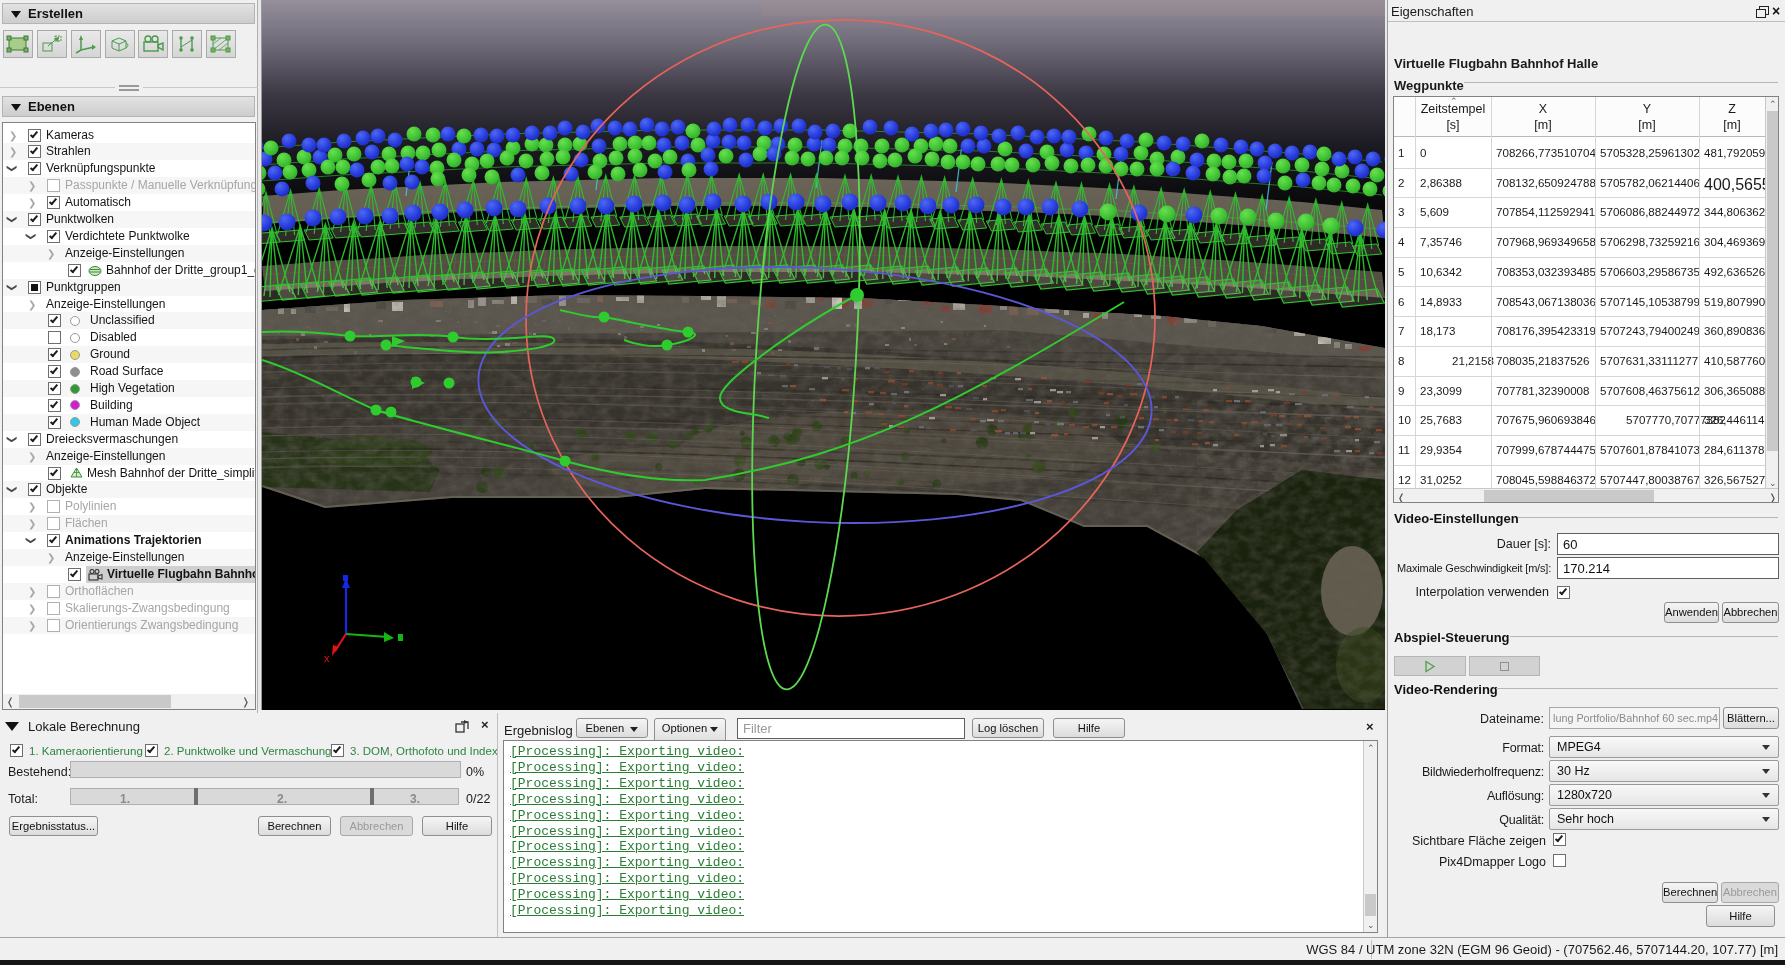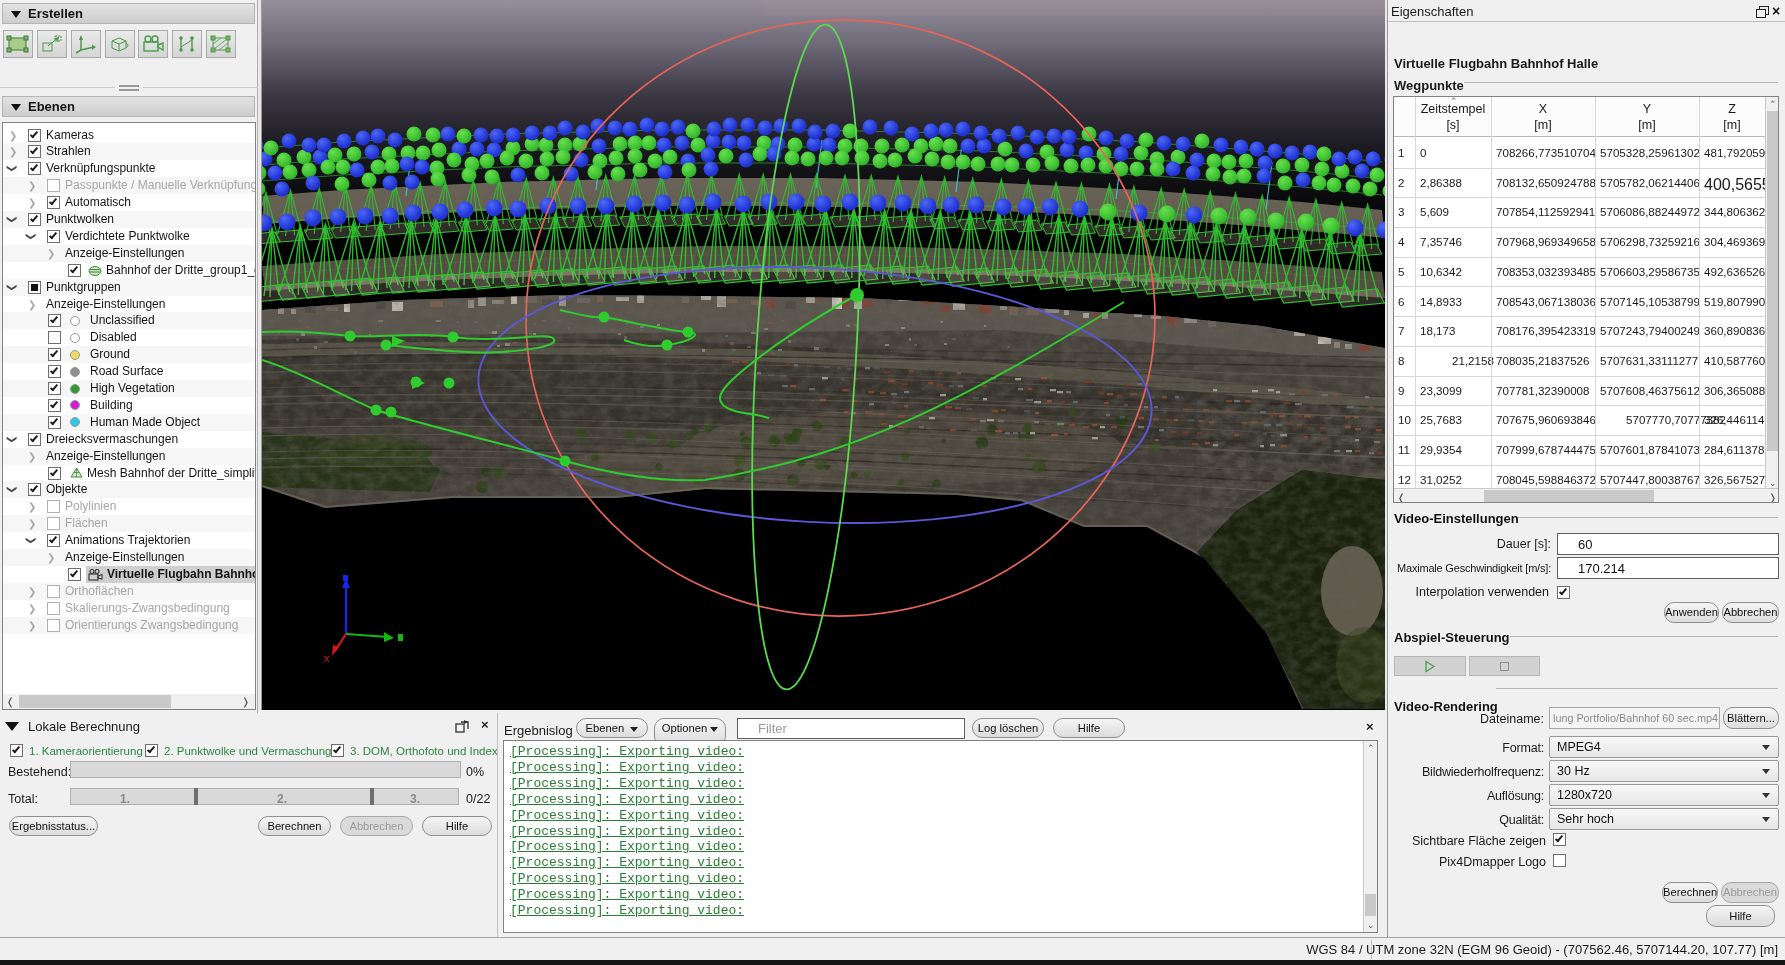--- a/index.html
+++ b/index.html
@@ -4,33 +4,33 @@
 *{margin:0;padding:0;box-sizing:border-box;}
 html,body{width:1785px;height:965px;overflow:hidden;background:#f0f0f0;
  font-family:"Liberation Sans",sans-serif;font-size:12px;color:#1a1a1a;}
 .abs{position:absolute;}
 .hdrbar{position:absolute;left:2px;right:2px;height:21px;
  background:linear-gradient(#e2e2e2,#cdcdcd);border:1px solid #b4b4b4;
  font-weight:bold;font-size:13px;color:#111;line-height:19px;}
 .tri{display:inline-block;width:0;height:0;border-left:5px solid transparent;
  border-right:5px solid transparent;border-top:7px solid #111;margin:0 7px 1px 8px;vertical-align:middle;}
 .btn{position:absolute;background:linear-gradient(#f5f5f5,#dcdcdc);
- border:1px solid #8f8f8f;border-radius:10px;font-size:11.2px;color:#111;
+ border:1px solid #8f8f8f;border-radius:3px;font-size:11.2px;color:#111;
  text-align:center;white-space:nowrap;overflow:hidden;}
 .btn.dis{color:#9a9a9a;background:#dadada;border-color:#a8a8a8;}
 .cb{position:absolute;width:13px;height:13px;background:#fff;border:1px solid #6e6e6e;}
 .cb.gray{border-color:#b0b0b0;}
 .cb .chk{position:absolute;left:3px;top:0px;width:4px;height:8px;
  border-right:2px solid #1c1c1c;border-bottom:2px solid #1c1c1c;transform:rotate(40deg);}
 .cb .part{position:absolute;left:2px;top:2px;width:7px;height:7px;background:#111;}
 .row-label{position:absolute;white-space:nowrap;font-size:12px;line-height:17px;}
 .arrow-c{position:absolute;color:#a8a8a8;font-size:10px;line-height:17px;}
 .arrow-e{position:absolute;color:#4a4a4a;font-size:10px;line-height:17px;}
 input.txt{position:absolute;border:1px solid #5f5f5f;background:#fff;
- font-family:"Liberation Sans",sans-serif;font-size:13px;padding:0 20px;color:#111;}
+ font-family:"Liberation Sans",sans-serif;font-size:13px;padding:0 5px;color:#111;}
 .combo{position:absolute;background:linear-gradient(#f8f8f8,#e6e6e6);
  border:1px solid #9a9a9a;border-radius:2px;font-size:12.5px;line-height:20px;
  padding-left:7px;color:#111;}
 .combo:after{content:"";position:absolute;right:8px;top:8px;width:0;height:0;
  border-left:4px solid transparent;border-right:4px solid transparent;border-top:5px solid #333;}
 .grpline{position:absolute;height:1px;background:#b6b6b6;}
 .grplabel{position:absolute;font-weight:bold;font-size:13px;color:#111;white-space:nowrap;}
 .ic{position:absolute;}
 </style></head>
 <body>
@@ -221,21 +221,21 @@
       <div class="row-label" style="left:62px;top:375.3px;color:#a6a6a6;font-weight:normal;">Polylinien</div>
       <div class="abs" style="left:0;top:392.2px;width:252px;height:17px;background:#f6f6f6;"></div>
       <div class="arrow-c" style="left:25px;top:392.2px;">❯</div>
       <div class="cb gray" style="left:44px;top:394.2px;"></div>
       <div class="row-label" style="left:62px;top:392.2px;color:#a6a6a6;font-weight:normal;">Flächen</div>
       <div class="abs" style="left:0;top:409.1px;width:252px;height:17px;background:#ffffff;"></div>
       <div class="arrow-e" style="left:24px;top:409.1px;transform:rotate(90deg);">❯</div>
       <div class="cb" style="left:44px;top:411.1px;">
         <span class="chk"></span>
       </div>
-      <div class="row-label" style="left:62px;top:409.1px;color:#141414;font-weight:normal;">Animations Trajektorien</div>
+      <div class="row-label" style="left:62px;top:409.1px;color:#141414;font-weight:bold;">Animations Trajektorien</div>
       <div class="abs" style="left:0;top:426.0px;width:252px;height:17px;background:#f6f6f6;"></div>
       <div class="arrow-c" style="left:44px;top:426.0px;">❯</div>
       <div class="row-label" style="left:62px;top:426.0px;color:#141414;font-weight:normal;">Anzeige-Einstellungen</div>
       <div class="abs" style="left:0;top:442.9px;width:252px;height:17px;background:#ffffff;"></div>
       <div class="abs" style="left:83px;top:442.9px;width:169px;height:17px;background:#cfcfcf;"></div>
       <div class="cb" style="left:65px;top:444.9px;">
         <span class="chk"></span>
       </div>
       <svg class="ic" style="left:85px;top:445.9px;" width="15" height="12">
         <circle cx="4" cy="2.5" r="2" fill="none" stroke="#3a3a3a" stroke-width="1.2"></circle>
@@ -1463,21 +1463,21 @@
     <div class="btn" style="left:276px;top:602px;width:55px;height:21px;line-height:19px;">Anwenden</div>
     <div class="btn" style="left:334px;top:602px;width:57px;height:21px;line-height:19px;">Abbrechen</div>
     <div class="grplabel" style="left:6px;top:630px;">Abspiel-Steuerung</div>
     <div class="grpline" style="left:122px;top:636px;width:268px;"></div>
     <div class="abs" style="left:6px;top:656px;width:72px;height:20px;background:#d2d2d2;border:1px solid #b5b5b5;text-align:center;"><svg width="12" height="13" style="margin-top:3px;">
         <path d="M2,1.5 L10,6.5 L2,11.5 Z" fill="none" stroke="#55a055" stroke-width="1.4"></path>
       </svg></div>
     <div class="abs" style="left:81px;top:656px;width:71px;height:20px;background:#d2d2d2;border:1px solid #b5b5b5;">
       <div style="position:absolute;left:30px;top:5px;width:9px;height:9px;border:1.5px solid #8f8f8f;"></div>
     </div>
-    <div class="grplabel" style="left:6px;top:682px;margin-top:17px;">Video-Rendering</div>
+    <div class="grplabel" style="left:6px;top:682px;">Video-Rendering</div>
     <div class="grpline" style="left:108px;top:688px;width:282px;"></div>
     <div class="abs" style="left:-35px;top:712px;width:191px;text-align:right;font-size:12.5px;white-space:nowrap;">Dateiname:</div>
     <div class="abs" style="left:161px;top:707px;width:171px;height:22px;background:#f4f4f4;border:1px solid #a8a8a8;font-size:10.8px;line-height:20px;color:#8a8a8a;padding-left:3px;white-space:nowrap;overflow:hidden;">lung Portfolio/Bahnhof 60 sec.mp4</div>
     <div class="btn" style="left:335px;top:707px;width:56px;height:22px;line-height:20px;">Blättern...</div>
     <div class="abs" style="left:-35px;top:741px;width:191px;text-align:right;font-size:12.5px;white-space:nowrap;letter-spacing:-0.2px;">Format:</div>
     <div class="combo" style="left:161px;top:736px;width:230px;height:22px;">MPEG4</div>
     <div class="abs" style="left:-35px;top:765px;width:191px;text-align:right;font-size:12.5px;white-space:nowrap;letter-spacing:-0.2px;">Bildwiederholfrequenz:</div>
     <div class="combo" style="left:161px;top:760px;width:230px;height:22px;">30 Hz</div>
     <div class="abs" style="left:-35px;top:789px;width:191px;text-align:right;font-size:12.5px;white-space:nowrap;letter-spacing:-0.2px;">Auflösung:</div>
     <div class="combo" style="left:161px;top:784px;width:230px;height:22px;">1280x720</div>

